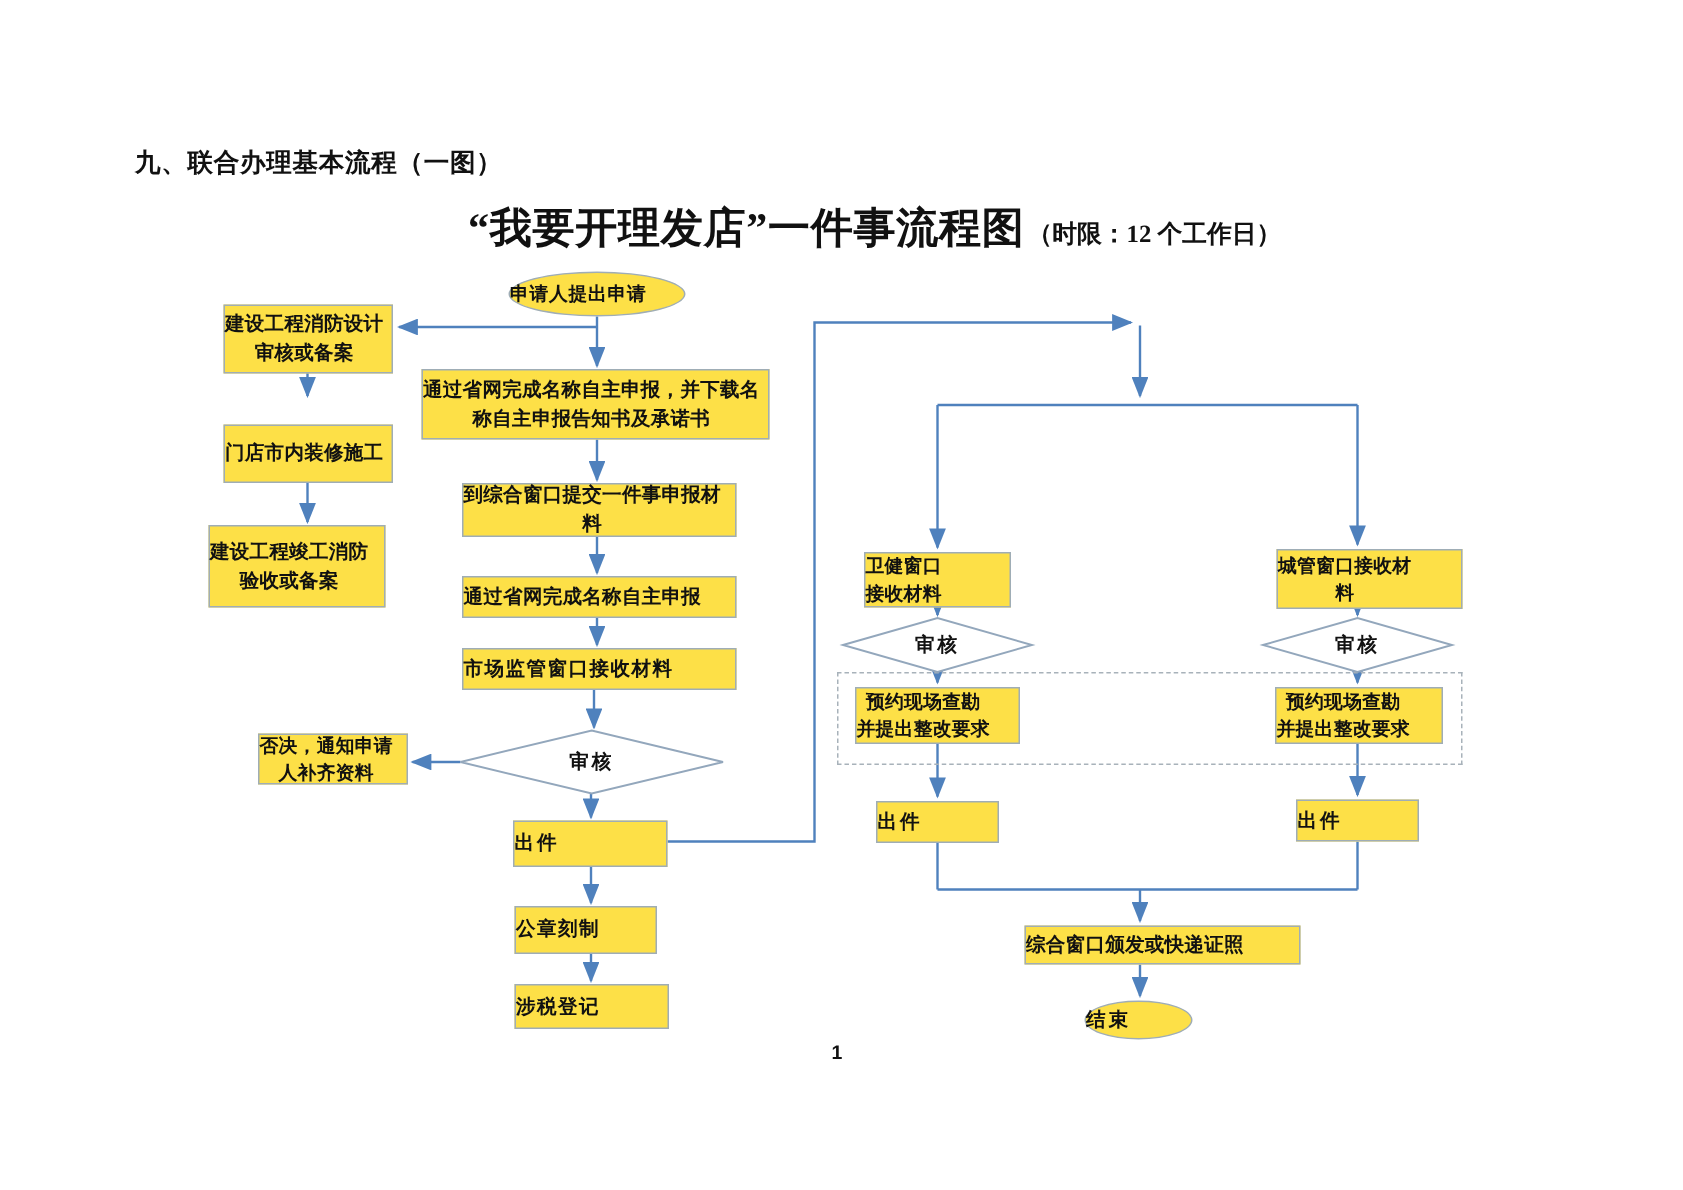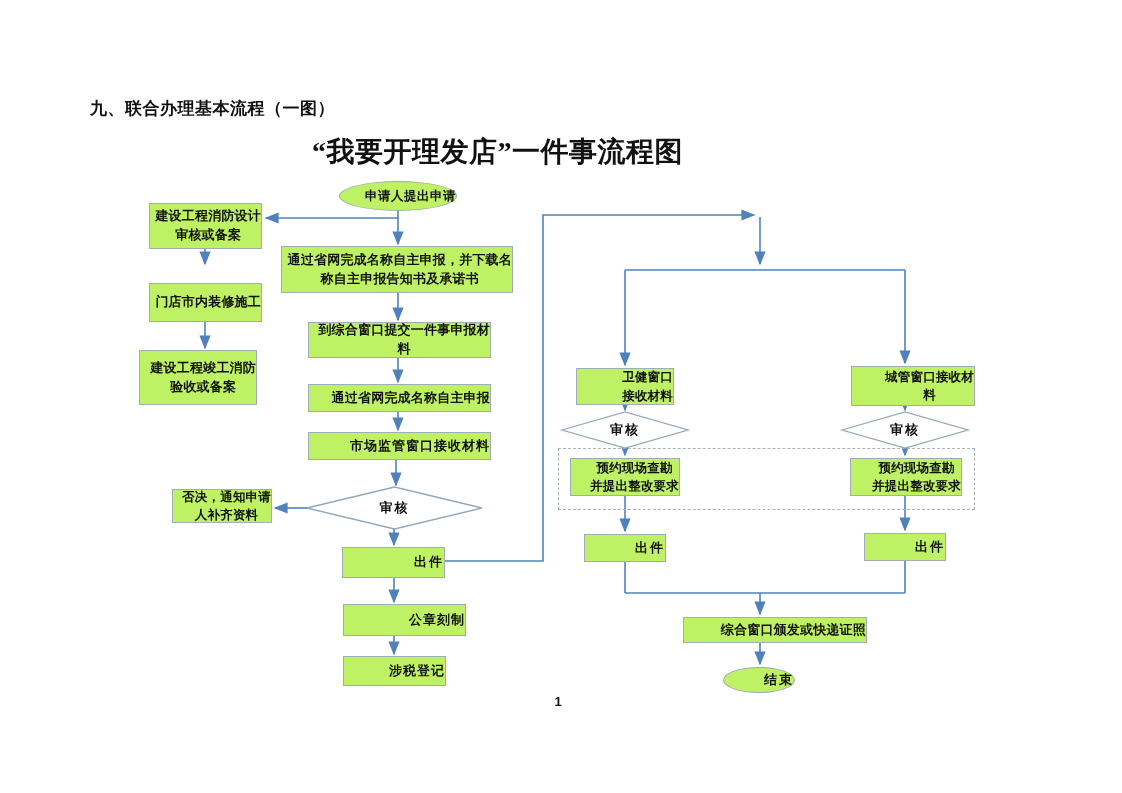--- a/index.html
+++ b/index.html
@@ -4,23 +4,23 @@
 <style>
   html,body{margin:0;padding:0;background:#ffffff;}
   #page{
     position:relative;width:1122px;height:793px;background:#ffffff;overflow:hidden;
     font-family:"Liberation Serif","DejaVu Serif",serif;color:var(--text,#111);
   }
   #connectors{position:absolute;left:0;top:0;width:1122px;height:793px;z-index:1;}
   .conn{stroke:var(--connector,#4f81bd);stroke-width:1.6;fill:none;}
   .arrhead{fill:var(--connector,#4f81bd);}
   .node{
-    position:absolute;z-index:2;background:#bef264;
+    position:absolute;z-index:2;background:#fde047;
     border:1.5px solid var(--box-border,#9fadb6);
-    display:flex;align-items:center;justify-content:flex-end;text-align:center;
+    display:flex;align-items:center;justify-content:flex-start;text-align:center;
     box-sizing:border-box;
   }
   .lbl{
     white-space:pre-line;font-size:13px;font-weight:600;letter-spacing:1px;
     line-height:1.45;color:var(--text,#111);
   }
   .lbl.tight{letter-spacing:0.2px;}
   .lbl.sm{font-size:12.5px;letter-spacing:0.5px;}
   .lbl.wide{letter-spacing:2px;}
   .oval{border-radius:50%;}
@@ -49,20 +49,21 @@
 </style>
 </head>
 <body>
 
 <div id="page">
 
   <div id="section-title">九、联合办理基本流程（一图）</div>
 
   <div id="main-title-row">
     <span id="main-title">“我要开理发店”一件事流程图</span>
+    <span id="main-title-suffix">（时限：12 个工作日）</span>
   </div>
 
   <svg id="connectors" viewBox="0 0 1122 793" xmlns="http://www.w3.org/2000/svg">
     <defs>
       <marker id="arr" viewBox="0 0 10 8" refX="9" refY="4" markerWidth="9" markerHeight="7" orient="auto">
         <path d="M0,0 L10,4 L0,8 z" class="arrhead" fill="#4f81bd"></path>
       </marker>
     </defs>
     <g>
 
@@ -148,21 +149,21 @@
   </div>
 
   <div class="node" style="left:172px;top:489px;width:100px;height:34px;">
     <span class="lbl tight" style="font-size:12.5px;">否决，通知申请
 人补齐资料</span>
   </div>
 
   <div class="node" style="left:342px;top:547px;width:103px;height:31px;">
     <span class="lbl wide">出件</span>
   </div>
-  <div class="node" style="left:343px;top:604px;width:123px;height:32px;">
+  <div class="node" style="left:343px;top:604px;width:95px;height:32px;font-family:Liberation Mono, monospace;">
     <span class="lbl">公章刻制</span>
   </div>
   <div class="node" style="left:343px;top:656px;width:103px;height:30px;">
     <span class="lbl">涉税登记</span>
   </div>
 
   <div class="node" style="left:576px;top:368px;width:98px;height:37px;">
     <span class="lbl tight" style="font-size:12.5px;">卫健窗口
 接收材料</span>
   </div>

